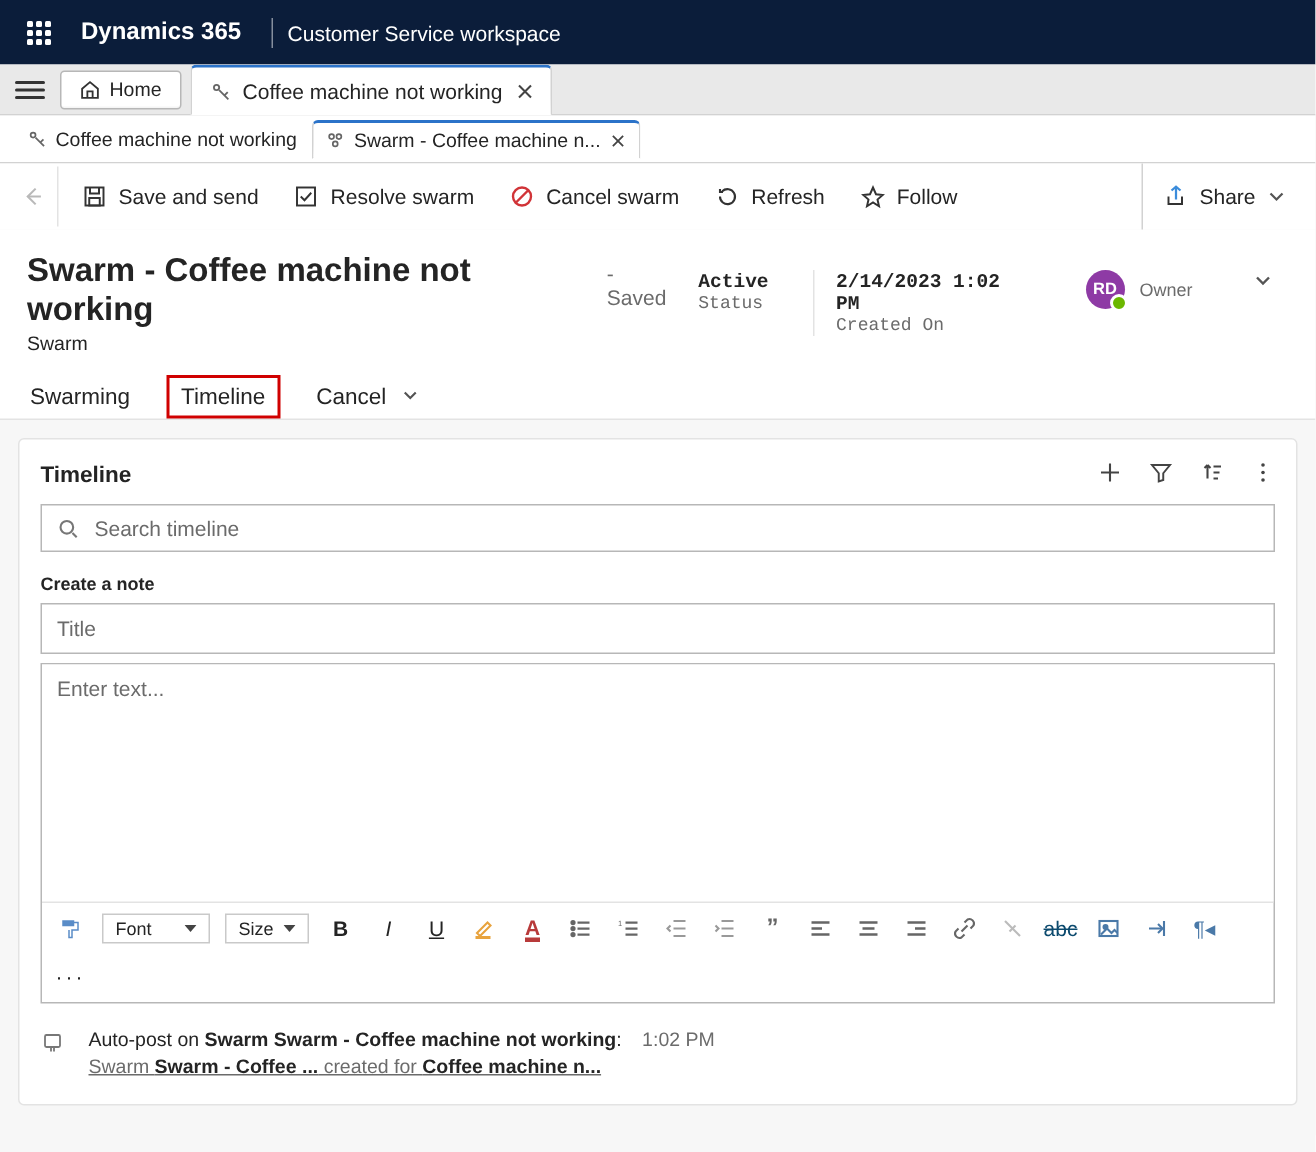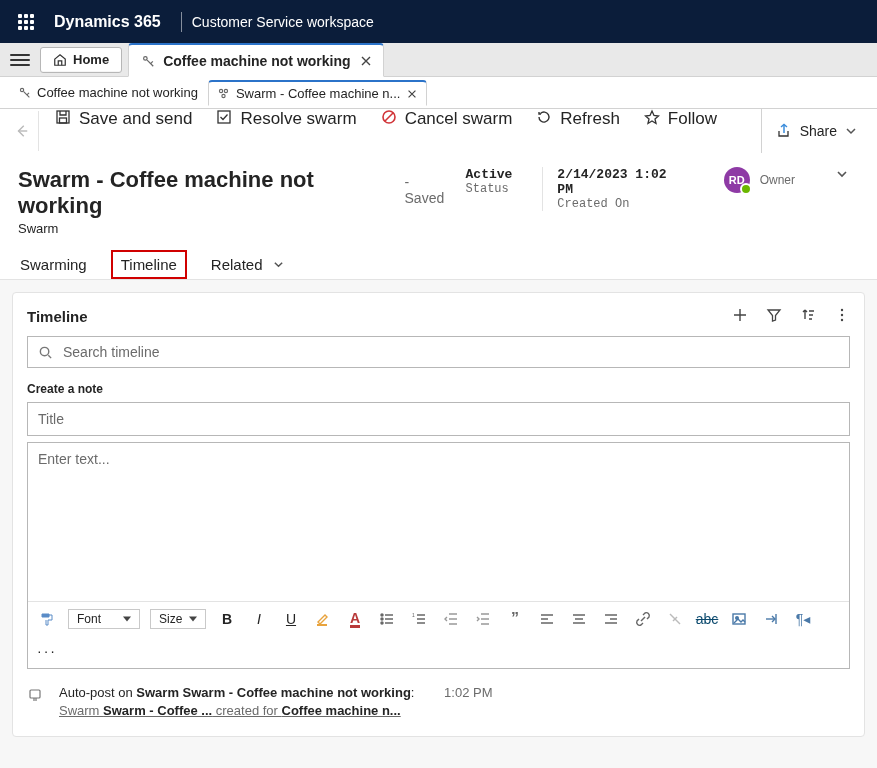--- a/index.html
+++ b/index.html
@@ -46,21 +46,20 @@
     .workspace-name { font-size: 14px; }
 
     
     .ribbon {
       display: flex; align-items: center;
       height: 34px;
       background: var(--ribbon-bg);
       border-bottom: 1px solid var(--border);
       padding-left: 6px;
       gap: 6px;
-      font-weight: bold;
     }
     .hamburger {
       width: 20px; height: 20px; display: flex; flex-direction: column; justify-content: center; gap: 3px;
       margin: 0 4px;
     }
     .hamburger span { height: 2px; background: #333; border-radius: 1px; }
     .home-btn {
       display: flex; align-items: center; gap: 6px;
       background: #fff;
       border: 1px solid #b7b7b7;
@@ -112,33 +111,33 @@
     .rec-tab .close-x { width: 12px; height: 12px; }
 
     
     .cmdbar {
       display: flex; align-items: center;
       height: 44px;
       background: #fff;
       padding: 0 6px;
     }
     .back-btn { width: 32px; display: flex; justify-content: center; align-items: center; }
-    .cmd { display: flex; align-items: flex-start; gap: 8px; padding: 0 12px; height: 44px; font-size: 17px; }
+    .cmd { display: flex; align-items: center; gap: 8px; padding: 0 12px; height: 44px; font-size: 14px; }
     .cmd svg { width: 16px; height: 16px; }
     .spacer { flex: 1; }
     .share-cell {
       border-left: 1px solid var(--border);
       height: 44px;
       display: flex; align-items: center; gap: 8px;
       padding: 0 14px;
     }
     .divider-v { width: 1px; height: 40px; background: var(--border-light); margin-right: 4px; }
 
     
-    .rec-header-row{ display:flex; align-items:flex-start; background:#fff; padding:14px 18px 0 18px;}
+    .rec-header-row{ display:flex; align-items:center; background:#fff; padding:14px 18px 0 18px;}
     .rec-title { font-size: 22px; font-weight: 600; display: flex; align-items: baseline; gap: 10px; }
     .saved-flag { color: var(--muted); font-weight: 400; font-size: 14px; }
     .rec-subtitle { font-size: 13px; margin-top: 2px; }
     .rh-right { margin-left: auto; display:flex; gap: 16px; align-items: flex-start;}
     .meta-col { padding: 0 14px; border-left: 1px solid var(--border-light); font-family: Liberation Mono, monospace; }
     .meta-col:first-child{border-left:none;}
     .meta-val { font-size: 13px; font-weight: 600;}
     .meta-lbl { font-size: 12px; color: var(--muted);}
     .avatar {
       width: 26px; height: 26px; border-radius: 50%;
@@ -240,21 +239,21 @@
     }
     .btn.primary{ background:var(--primary-btn); border-color:var(--primary-btn); color:#fff; }
     .primary-highlight{ border:3px solid var(--highlight-red); padding:2px; display:inline-block;}
 
     .post{
       display:flex; gap:14px; margin-top:16px; align-items:flex-start;
       font-size:13px;
     }
     .post-icon{ width:18px; margin-top:2px; color:#666;}
     .post-line1 .b{ font-weight:600;}
-    .post-line1 .time{ color:var(--muted); margin-left:26px;}
+    .post-line1 .time{ color:var(--muted); margin-left:10px;}
     .post-line2{ color:var(--muted); margin-top:3px;text-decoration:underline;}
     .post-line2 .b{ color:var(--text); font-weight:600;}
 
     .input-like::placeholder{color:var(--muted);}
   </style>
 </head>
 <body>
 
 <div class="topbar">
   <div class="waffle">
@@ -412,21 +411,21 @@
 </div>
 
 <div class="subtabs">
   <div class="subtab">
     <span>Swarming</span>
   </div>
   <div class="subtab active highlight-box">
     <span>Timeline</span>
   </div>
   <div class="subtab">
-    <span>Related</span>
+    <span>Cancel</span>
     <svg class="chev" viewBox="0 0 12 12" width="11" height="11" stroke="#555" fill="none" stroke-width="1.6">
       <path d="M2 4 L6 8 L10 4"></path>
     </svg>
   </div>
 </div>
 
 <div class="content-wrap">
   <div class="card">
     <div class="tl-head">
       <h3>Timeline</h3>

